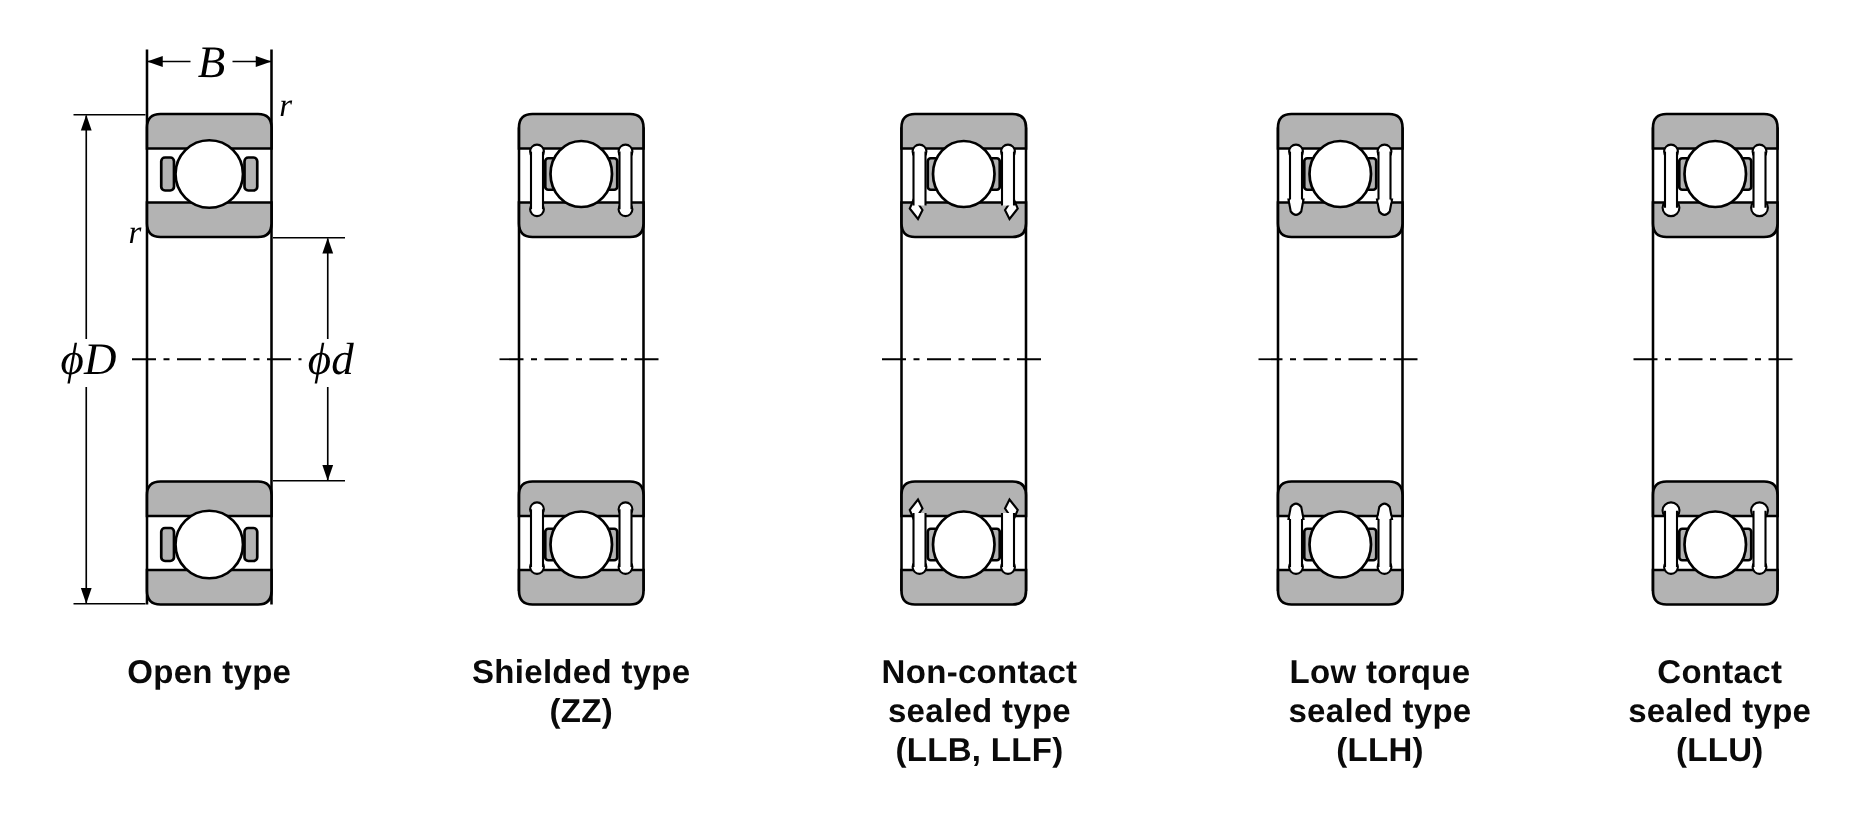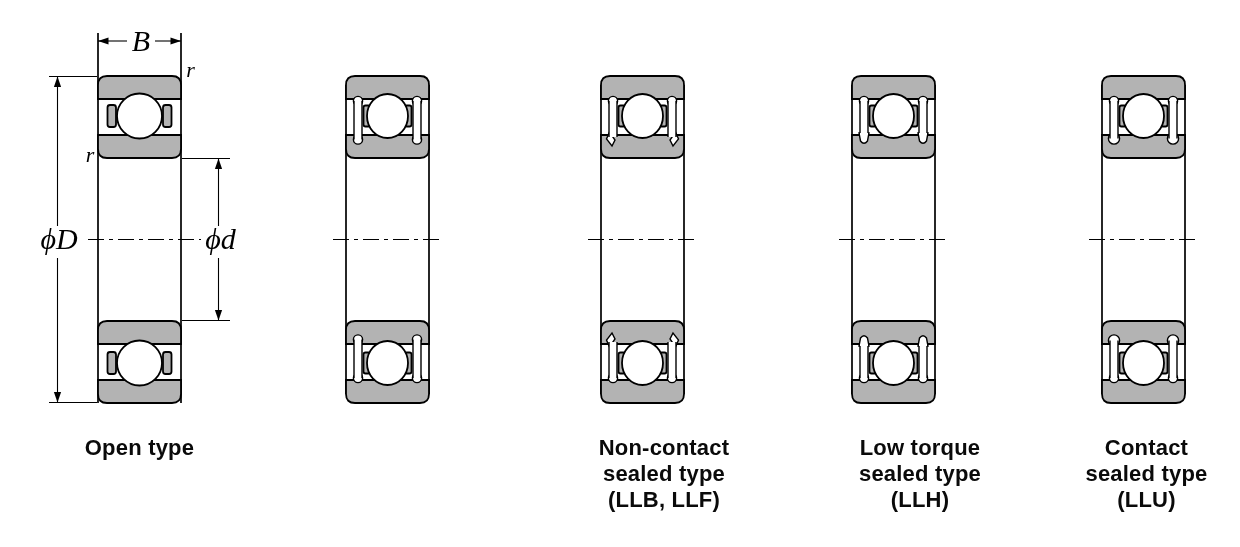--- a/index.html
+++ b/index.html
@@ -197,21 +197,23 @@
       <use href="#seal-llu" transform="translate(1173,76) scale(-1,1)"></use>
       <use href="#seal-llu" transform="translate(1114,403) scale(1,-1)"></use>
       <use href="#seal-llu" transform="translate(1173,403) scale(-1,-1)"></use>
       <use href="#rollset-sealed" transform="translate(1102,76)"></use>
       <use href="#rollset-sealed" transform="translate(1102,403) scale(1,-1)"></use>
       <line class="cl" x1="1089" y1="239.5" x2="1198" y2="239.5"></line>
     </g>
   </svg>
 
   <div class="caption" style="left:19.5px">Open type</div>
-  <div class="caption" style="left:544px">Non-contact
+  <div class="caption" style="left:267.5px">Shielded type
+(ZZ)</div>
+  <div class="caption" style="left:533px">Non-contact
 sealed type
 (LLB, LLF)</div>
   <div class="caption" style="left:800px">Low torque
 sealed type
 (LLH)</div>
   <div class="caption" style="left:1026.5px">Contact
 sealed type
 (LLU)</div>
 
 </div>

